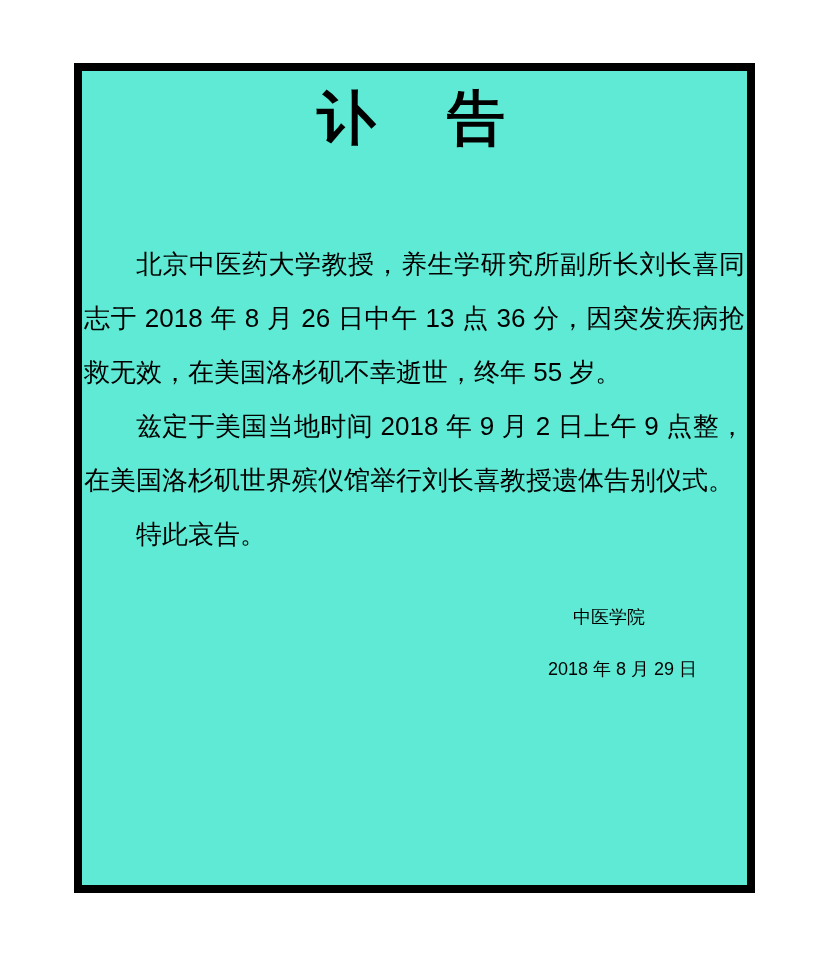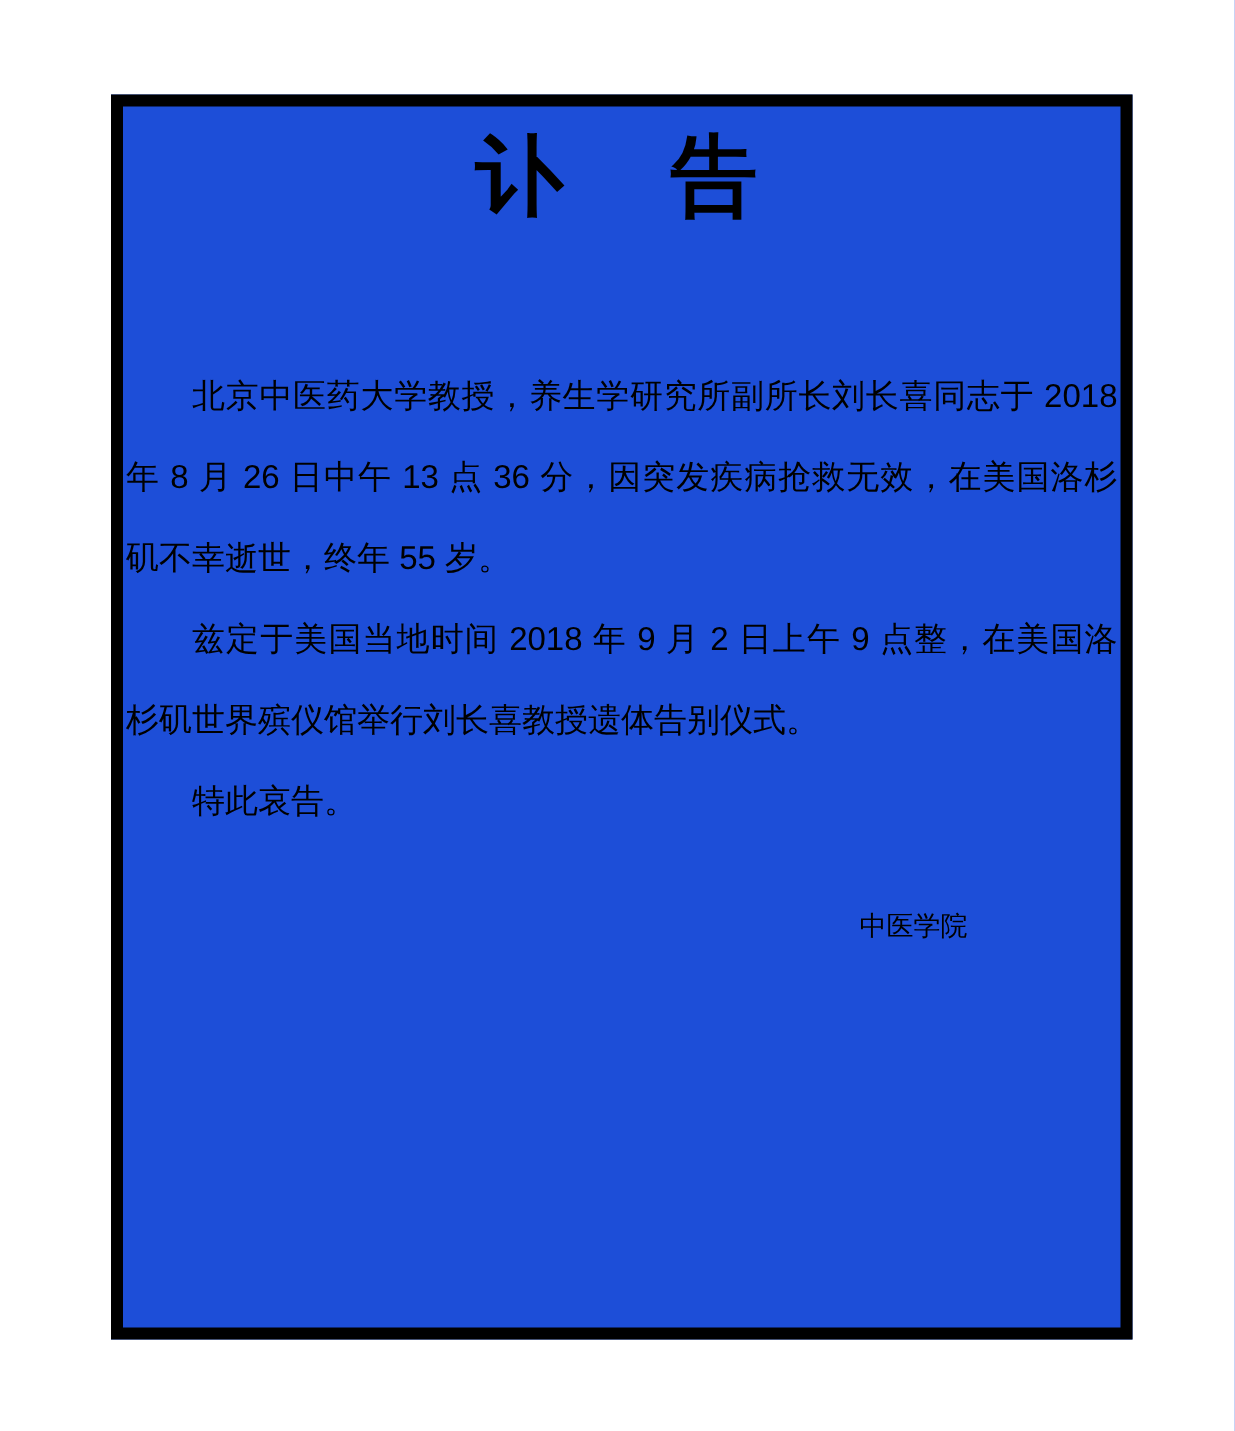--- a/index.html
+++ b/index.html
@@ -17,34 +17,34 @@
   }
   .notice-box {
     position: absolute;
     left: 74px;
     top: 63px;
     width: 681px;
     height: 830px;
     border: 8px solid #000000;
     box-sizing: border-box;
     padding: 0 2px;
-    background: #1d4ed8;
+    background: #5eead4;
   }
   .notice-title {
     margin-top: 16px;
     text-align: center;
     font-size: 58px;
     line-height: 62px;
     font-weight: bold;
     letter-spacing: 7px;
     white-space: pre;
   }
   .notice-body {
     margin-top: 88px;
-    font-size: 22px;
+    font-size: 26px;
     line-height: 54px;
     text-align: justify;
     text-justify: inter-ideograph;
   }
   .notice-body p {
     margin: 0;
     padding: 0;
   }
   .notice-body p.indent {
     text-indent: 2em;
@@ -70,14 +70,15 @@
   <div class="notice-title">讣　告</div>
 
   <div class="notice-body">
     <p class="indent">北京中医药大学教授，养生学研究所副所长刘长喜同志于 2018 年 8 月 26 日中午 13 点 36 分，因突发疾病抢救无效，在美国洛杉矶不幸逝世，终年 55 岁。</p>
     <p class="indent">兹定于美国当地时间 2018 年 9 月 2 日上午 9 点整，在美国洛杉矶世界殡仪馆举行刘长喜教授遗体告别仪式。</p>
     <p class="indent">特此哀告。</p>
   </div>
 
   <div class="signature-block">
     <div class="signature-org">中医学院</div>
+    <div class="signature-date">2018 年 8 月 29 日</div>
   </div>
 </div>
 
 </body></html>

